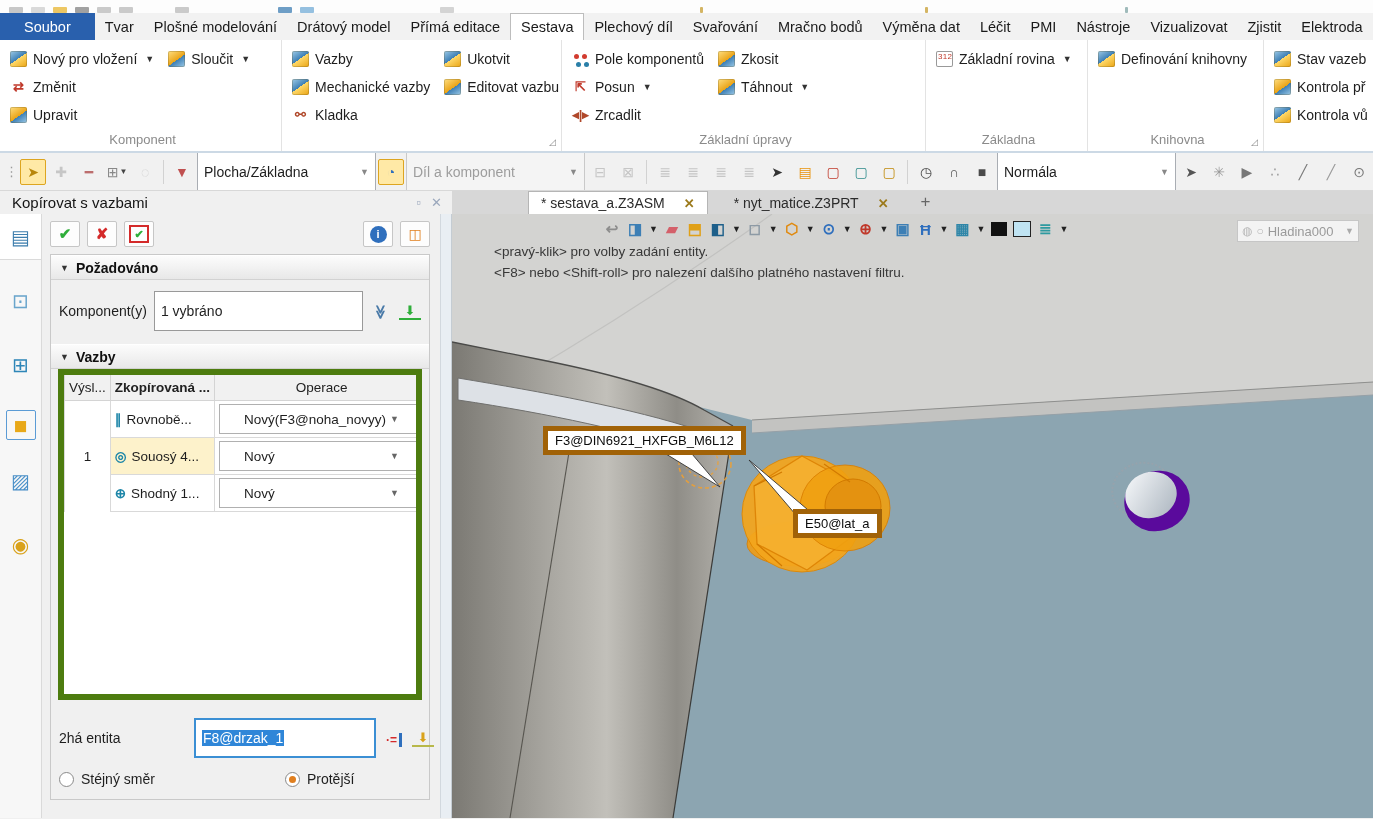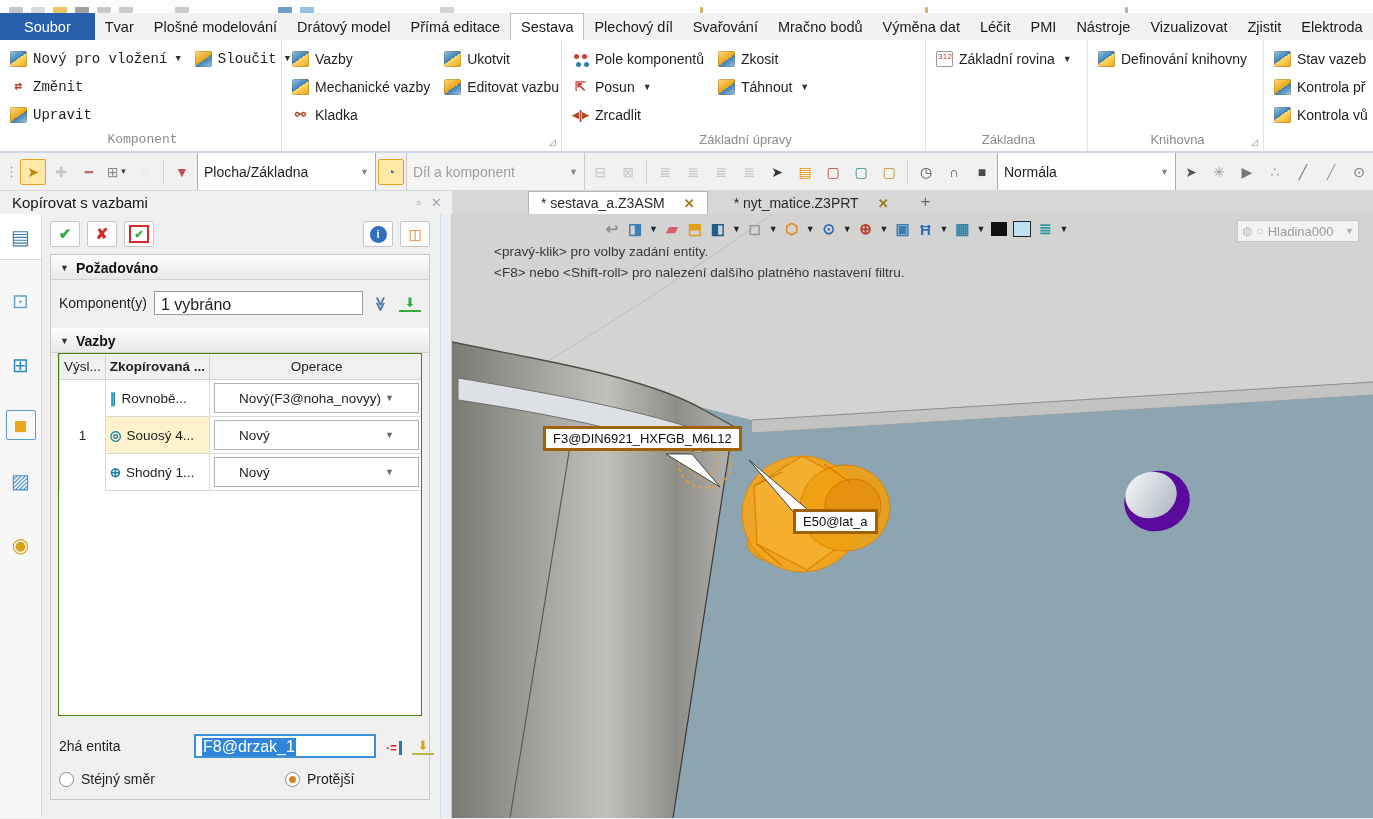--- a/index.html
+++ b/index.html
@@ -61,24 +61,24 @@
 #panel{width:398px;background:#f0f0f0;box-sizing:border-box;padding:4px 10px 0 8px;display:flex;flex-direction:column;flex:none}
 #panel-toolbar{display:flex;align-items:center;height:32px;gap:7px;flex:none}
 .pbtn{width:30px;height:26px;border:1px solid #c6c6c6;background:#fdfdfd;display:flex;align-items:center;justify-content:center;font-size:15px;border-radius:2px;box-sizing:border-box}
 .pbtn.apply i{border:2px solid #d42a2a;width:16px;height:14px;display:flex;align-items:center;justify-content:center;font-style:normal;font-size:11px;color:#2fae3a;font-weight:bold}
 .pbtn.info{border-radius:2px}
 .pbtn.info i{width:17px;height:17px;border-radius:50%;background:#2f6fbd;color:#fff;font-style:normal;font-size:11px;font-weight:bold;display:flex;align-items:center;justify-content:center}
 #panel-box{border:1px solid #c9c9c9;background:#f0f0f0;margin-top:4px;height:546px;box-sizing:border-box;display:flex;flex-direction:column}
 .sectionhdr{height:23px;background:linear-gradient(#fcfcfc,#e8e8e8);border-bottom:1px solid #d2d2d2;border-top:1px solid #fff;display:flex;align-items:center;padding:0 9px;font-weight:bold;font-size:14px;color:#101010;gap:7px;flex:none}
 .sectionhdr .tri{font-size:9px;color:#333}
 .formrow{display:flex;align-items:center;padding:11px 8px;gap:7px;font-size:14px;flex:none}
-.inbox{height:24px;background:#fff;border:1px solid #999;display:flex;align-items:flex-end;padding:0 6px;font-size:16px;box-sizing:border-box}
+.inbox{height:40px;background:#fff;border:1px solid #999;display:flex;align-items:center;padding:0 6px;font-size:14px;box-sizing:border-box}
 .sideic{font-size:15px;flex:none;width:22px;text-align:center}
 .chev2{color:#4a7aa8;font-weight:bold;display:inline-block;transform:rotate(90deg);font-size:14px}
-#tablewrap{flex:1;background:#fff;border:1px solid #4d7c0f;margin:0 7px 7px;overflow:hidden}
+#tablewrap{flex:1;background:#fff;border:6px solid #4d7c0f;margin:0 7px 7px;overflow:hidden}
 table.ctab{border-collapse:collapse;width:100%;font-size:13.5px}
 table.ctab th{background:#f1f1f1;border:1px solid #d4d4d4;border-top:none;height:25px;font-weight:normal;color:#222;padding:0 4px;white-space:nowrap}
 table.ctab th.b{font-weight:bold}
 table.ctab td{border:1px solid #d9d9d9;height:36px;padding:0 4px;white-space:nowrap}
 table.ctab td.res{text-align:center;width:38px;border-bottom:none;border-top:none}
 table.ctab td.typ{width:102px}
 table.ctab td.typ .cic{font-weight:bold;margin-right:5px;font-style:normal}
 table.ctab td.typ.hl{background:#fdf2cb}
 .opsel{border:1px solid #b0b0b0;height:28px;display:flex;align-items:center;padding:0 24px;justify-content:space-between;font-size:13.5px;background:#fff;gap:4px}
 .opsel .tc{font-size:9px;color:#666}
@@ -97,21 +97,21 @@
 #viewport{flex:1;position:relative;overflow:hidden}
 #vsvg{position:absolute;inset:0}
 .hint{position:absolute;left:42px;font-size:13.5px;color:#383838;white-space:nowrap}
 #floatbar{position:absolute;left:150px;top:5px;display:flex;align-items:center;gap:3px}
 .fic{width:20px;height:20px;display:flex;align-items:center;justify-content:center;font-size:15px;flex:none}
 .fcar{font-size:9px;color:#222;margin:0 1px}
 .swatch{width:16px;height:14px;display:inline-block}
 #layercombo{position:absolute;right:14px;top:6px;width:122px;height:22px;background:#f3f3f3;border:1px solid #c6c6c6;box-sizing:border-box;display:flex;align-items:center;padding:0 4px;gap:4px;font-size:13px;color:#9a9a9a;overflow:hidden}
 #layercombo .bulb{color:#b5b5b5;font-size:12px}
 #layercombo .tc{margin-left:auto;font-size:9px;color:#aaa}
-.vlabel{position:absolute;background:#fff;border:3px solid #a16207;padding:2px 7px;font-size:13px;color:#0c0c0c;white-space:nowrap}
+.vlabel{position:absolute;background:#fff;border:5px solid #a16207;padding:2px 7px;font-size:13px;color:#0c0c0c;white-space:nowrap}
 </style>
 </head>
 <body>
 
 <div id="app">
 
   <div id="titlebar">
     <span style="left:9px;background:#b9b9b9"></span>
     <span style="left:31px;background:#cfcfcf"></span>
     <span style="left:53px;background:#e8b93c"></span>
@@ -141,21 +141,21 @@
       <div class="mtab">Léčit</div>
       <div class="mtab">PMI</div>
       <div class="mtab">Nástroje</div>
       <div class="mtab">Vizualizovat</div>
       <div class="mtab">Zjistit</div>
       <div class="mtab">Elektroda</div>
       <div class="mtab">Forma</div>
     </div>
 
   <div id="ribbon">
-      <div class="rgroup" style="width: 282px; font-family: Liberation Mono, monospace;">
+      <div class="rgroup" style="width: 282px;">
         <div class="rcols">
           <div class="rcol">
             <div class="ritem">
               <span class="mi"></span>
               <span>Nový pro vložení</span>
               <span class="caret">▼</span>
             </div>
             <div class="ritem">
               <span class="mi glyph" style="color: rgb(192, 57, 43);">⇄</span>
               <span>Změnit</span>

